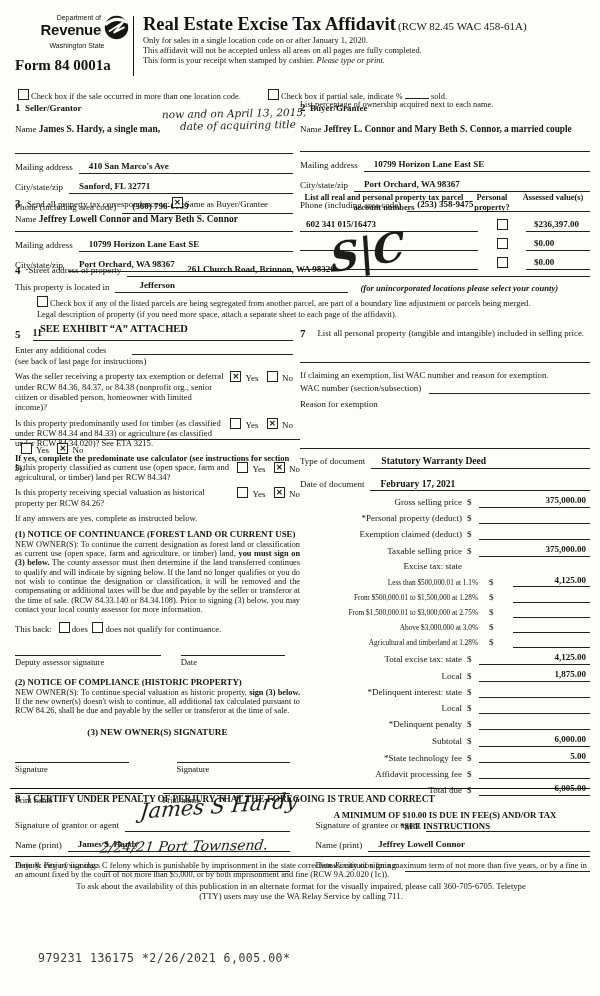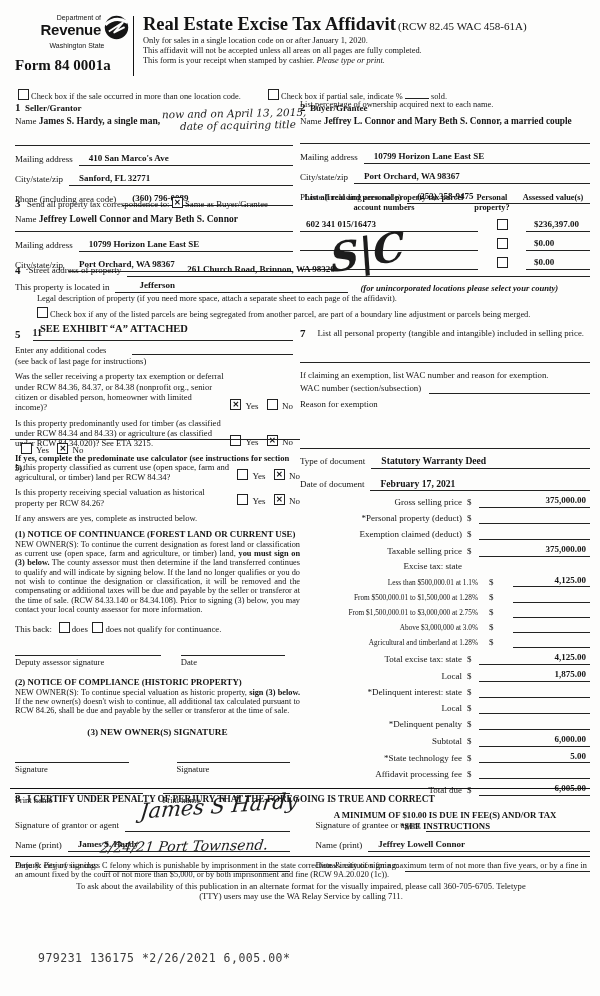--- a/index.html
+++ b/index.html
@@ -17,23 +17,23 @@
     vertical-align:-1px; text-align:center; font-size:8px; line-height:9px;
     font-weight:bold; background:#fff; overflow:hidden;
   }
   .hr { border-top:1px solid #222; height:0; }
   .hr2 { border-top:1.5px solid #111; height:0; }
   .vline { border-left:1.5px solid #111; width:0; }
   
   .frow { display:flex; align-items:center; margin-top:7px; }
   .flabel { flex:none; padding-right:6px; }
   .fval { flex:1; border-bottom:1px solid #222; font-weight:bold; padding:0 4px 1px 10px; min-height:11px; }
-  .name-row { position:relative; border-bottom:1px solid #222; min-height:29px; margin-top:2px; }
+  .name-row { position:relative; border-bottom:1px solid #222; min-height:29px; margin-top:10px; }
   
-  .qrow { display:flex; justify-content:space-between; align-items:flex-end; margin-top:5px; }
+  .qrow { display:flex; justify-content:space-between; margin-top:5px; }
   .qtext { width:222px; font-size:8.6px; }
   .yn { white-space:nowrap; flex:none; padding-bottom:1px; }
   .yn .cb { margin:0 2px 0 6px; }
   
   .fin-row { display:flex; align-items:flex-end; margin-top:4px; }
   .fin-label { width:162px; text-align:right; padding-right:5px; flex:none; }
   .fin-dollar { flex:none; width:12px; text-align:left; }
   .fin-amt { flex:1; border-bottom:1px solid #222; text-align:right; font-weight:bold; padding:0 4px 1px 0; min-height:10px; }
   .fin-row.tier { margin-top:3.2px; }
   .fin-row.tier .fin-label { width:178px; font-size:7.3px; }
@@ -203,25 +203,25 @@
     <div class="frow" style="margin-top:0;">
       <span class="b" style="font-size:11px; padding-right:8px;">4</span>
       <span class="flabel">Street address of property</span>
       <span class="fval" style="padding-left:60px;">261 Church Road, Brinnon, WA  98320</span>
     </div>
     <div style="display:flex; align-items:flex-end; margin-top:3px;">
       <span style="flex:none; padding-right:6px;">This property is located in</span>
       <span style="width:205px; border-bottom:1px solid #222; font-weight:bold; padding:0 4px 1px 24px;">Jefferson</span>
       <span class="b i" style="font-size:8.6px; padding-left:12px;">(for unincorporated locations please select your county)</span>
     </div>
-    <div class="small-note" style="margin-top:1px; padding-left:22px;">Legal description of property (if you need more space, attach a separate sheet to each page of the affidavit).</div>
     <div class="small-note" style="margin-top:3px; padding-left:22px;">
       <span class="cb"></span>
       <span>Check box if any of the listed parcels are being segregated from another parcel, are part of a boundary line adjustment or parcels being merged.</span>
     </div>
+    <div class="small-note" style="margin-top:1px; padding-left:22px;">Legal description of property (if you need more space, attach a separate sheet to each page of the affidavit).</div>
     <div class="b" style="margin-top:3px; padding-left:25px; font-size:10.5px;">SEE EXHIBIT “A” ATTACHED</div>
   </div>
 
   <div class="abs" style="left:15px; top:327px; width:278px;">
     <div style="display:flex; align-items:flex-end;">
       <span class="b" style="font-size:11px; padding-right:12px;">5</span>
       <span style="flex:1; border-bottom:1px solid #222; font-weight:bold; font-size:10px; padding-bottom:1px;">11</span>
     </div>
     <div style="display:flex; align-items:flex-end; margin-top:3px;gap:20px;">
       <span style="flex:none; padding-right:6px; font-size:8.6px;">Enter any additional codes</span>

